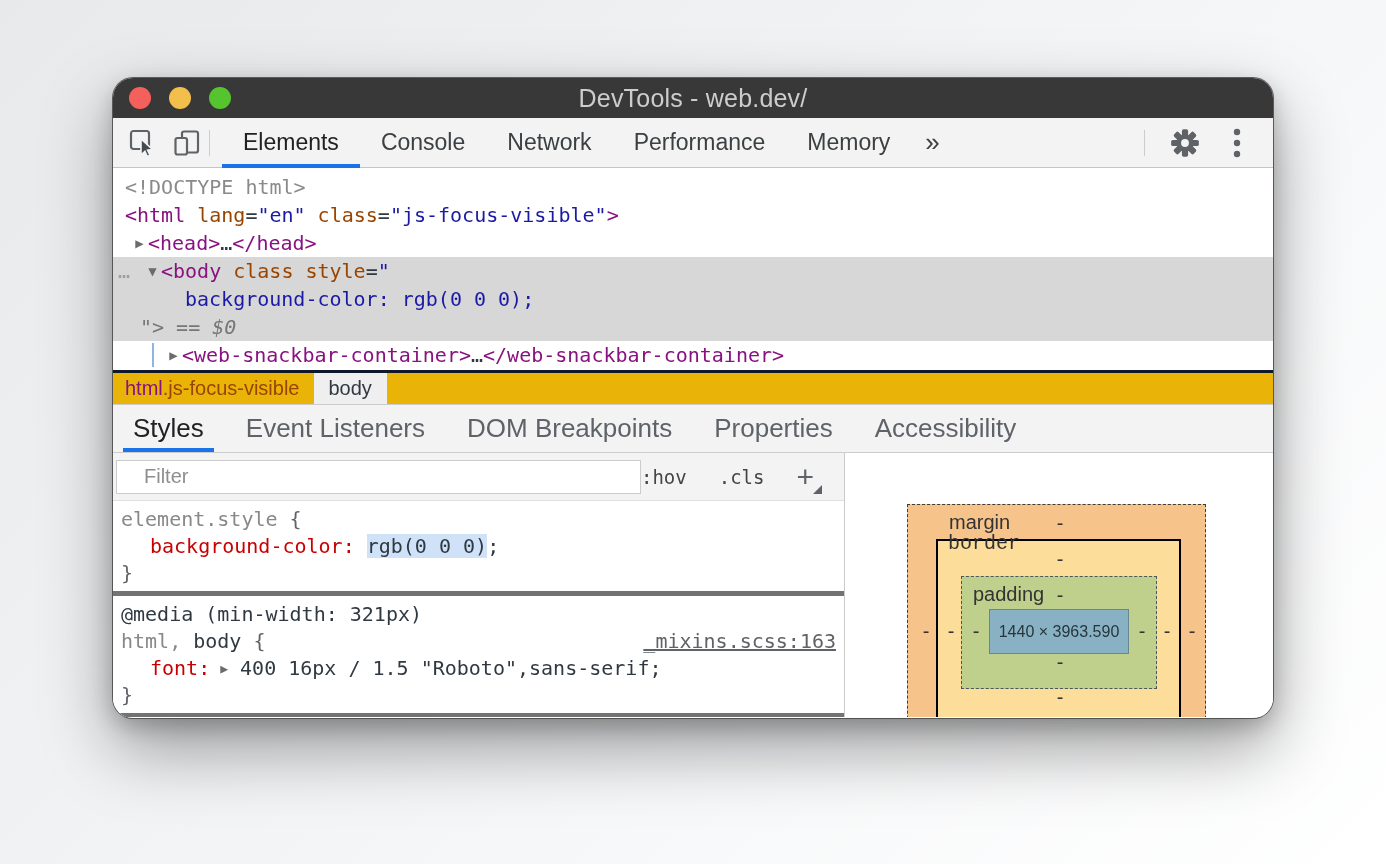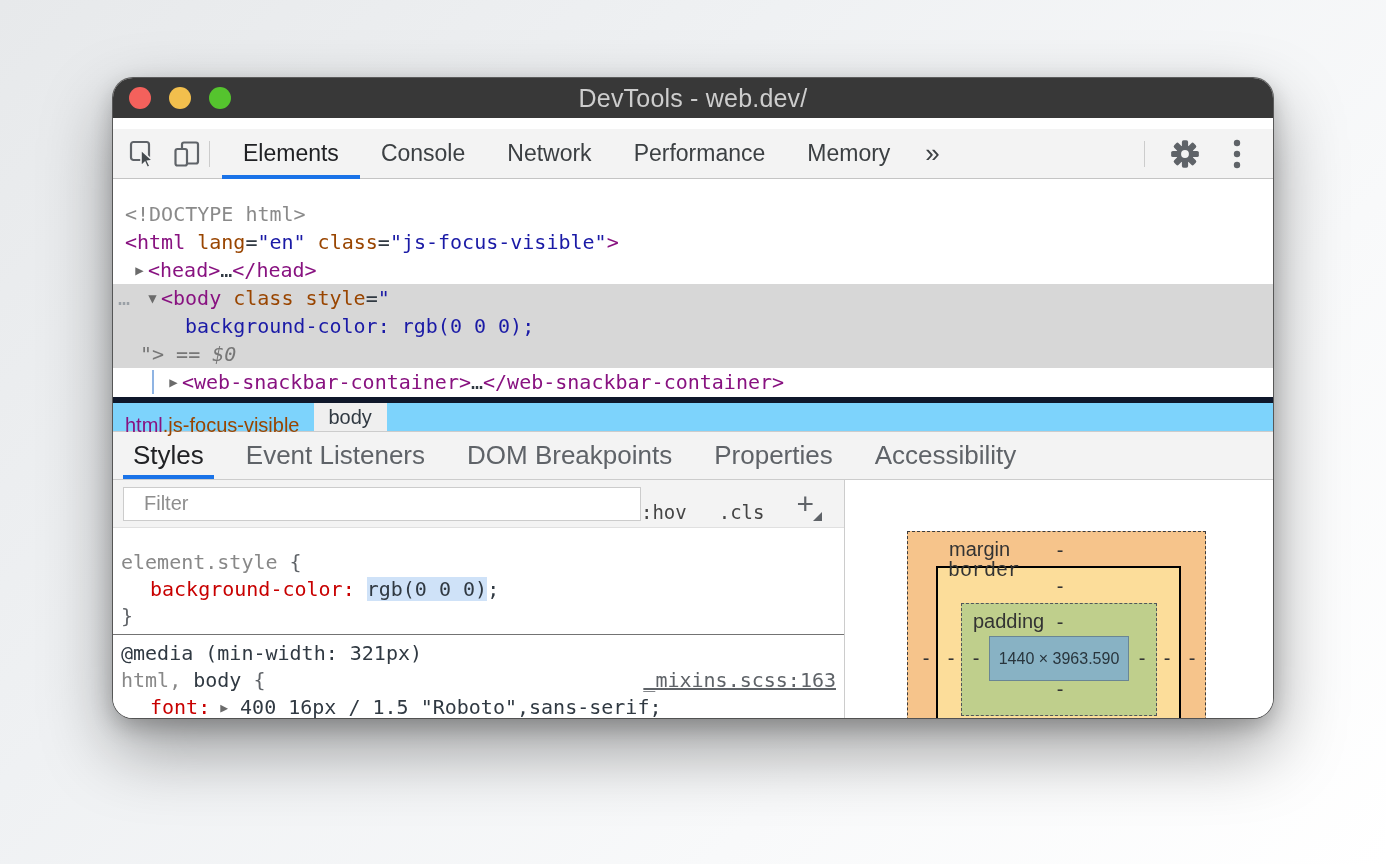--- a/index.html
+++ b/index.html
@@ -2,40 +2,40 @@
 <html><head>
 <meta charset="utf-8">
 <style>
   * { margin:0; padding:0; box-sizing:border-box; }
   html,body { width:1386px; height:864px; overflow:hidden; }
   body {
     font-family:"Liberation Sans", sans-serif;
     background: linear-gradient(135deg,#e7e9eb 0%,#eff1f3 35%,#f8f9fa 70%,#ffffff 100%);
     position:relative;
   }
-  .mono { font-family:"DejaVu Sans Mono", monospace;margin-top:16px; }
+  .mono { font-family:"DejaVu Sans Mono", monospace; }
 
   
   .window {
     position:absolute; left:113px; top:78px; width:1160px; height:640px;
     background:#fff; border-radius:20px; overflow:hidden;
     box-shadow: 0 0 0 1px rgba(70,70,70,.85), 0 30px 70px rgba(0,0,0,.38), 0 8px 22px rgba(0,0,0,.22);
   }
 
   
   .titlebar { height:40px; background:#383838; position:relative; display:flex; align-items:center; justify-content:center; }
   .lights { position:absolute; left:16px; top:9px; display:flex; gap:18px; }
   .light { width:22px; height:22px; border-radius:50%; display:inline-block; }
   .light.red { background:#f4615c; }
   .light.yellow { background:#f2bf4d; }
   .light.green { background:#55c42e; }
   .wtitle { color:#cdcdcd; font-size:25px; letter-spacing:.2px; }
 
   
-  .toolbar { height:50px; background:#f3f3f3; border-bottom:1px solid #c4c4c4; display:flex; align-items:center; position:relative;margin-top:11px; }
+  .toolbar { height:50px; background:#f3f3f3; border-bottom:1px solid #c4c4c4; display:flex; align-items:center; position:relative; }
   .tb-btn { background:none; border:none; width:44px; height:44px; display:flex; align-items:center; justify-content:center; cursor:pointer; }
   .tb-btn:first-child { margin-left:8px; }
   .vsep { width:1px; height:26px; background:#ccc; display:inline-block; }
   .tabs { display:flex; height:50px; margin-left:12px; }
   .tab { padding:0 21px; line-height:48px; font-size:23px; color:#3c4043; position:relative; cursor:pointer; white-space:nowrap; }
   .tab.active { color:#202124; }
   .tab.active::after { content:""; position:absolute; left:0; right:0; bottom:0; height:4px; background:#1a73e8; }
   .tab.more { font-size:26px; padding:0 14px; color:#3c4043; }
   .tb-right { margin-left:auto; display:flex; align-items:center; gap:8px; padding-right:14px; }
   .tb-right .vsep { margin-right:10px; }
@@ -56,47 +56,47 @@
   .c-gray { color:#8a8a8a; }
   .c-gray2{ color:#777; }
   .c-text { color:#303942; }
   .c-ital { font-style:italic; }
   .t-dots { display:inline-block; width:26px; color:#9aa0a6; }
   .t-arrow { display:inline-block; width:17px; font-size:14px; color:#6b6b6b; text-align:center; vertical-align:2px; }
   .sp { margin-left:12px; }
   .indent-guide { position:absolute; left:39px; top:175px; width:2px; height:24px; background:#8fb4e3; }
 
   
-  .crumbs { height:34px; border-top:6px solid #0f172a; background:#7dd3fc; display:flex; align-items:stretch; padding-left:10px; font-size:20px; }
+  .crumbs { height:34px; border-top:3px solid #0f172a; background:#eab308; display:flex; align-items:stretch; padding-left:10px; font-size:20px; }
   .crumb { display:flex; align-items:center; padding:0 2px; cursor:pointer; }
   .crumb.selected { background:#efefef; padding:0 15px; margin-left:12px; color:#303942; }
 
   
   .side-tabs { height:49px; background:#f3f3f3; border-top:1px solid #ccc; border-bottom:1px solid #ccc; display:flex; padding-left:10px; }
   .stab { padding:0 10px; margin-right:22px; line-height:46px; font-size:26px; color:#5f6368; position:relative; cursor:pointer; white-space:nowrap; }
   .stab.active { color:#202124; }
   .stab.active::after { content:""; position:absolute; left:0; right:0; bottom:0; height:4px; background:#1a73e8; }
 
   
   .bottom { height:264px; display:flex; overflow:hidden; }
   .left-pane { width:732px; border-right:1px solid #ccc; display:flex; flex-direction:column; }
   .right-pane { flex:1; background:#fff; position:relative; overflow:hidden; }
 
   
   .filter-bar { height:48px; background:#f3f3f3; border-bottom:1px solid #e0e0e0; display:flex; align-items:center; flex:none; }
-  .filter-input { width:531px; height:34px; margin-left:10px; border:1px solid #ccc; background:#fff; font-size:20px; padding:0 20px; color:#303942; font-family:"Liberation Sans",sans-serif; outline:none; }
+  .filter-input { width:531px; height:34px; margin-left:3px; border:1px solid #ccc; background:#fff; font-size:20px; padding:0 27px; color:#303942; font-family:"Liberation Sans",sans-serif; outline:none; }
   .filter-input::placeholder { color:#8e8e8e; }
   .f-spacer { flex:1; }
   .toggle { font-size:19px; color:#454545; margin-right:32px; cursor:pointer; }
   .plus { font-size:30px; font-weight:300; color:#5f6368; position:relative; margin-right:22px; cursor:pointer; line-height:30px; padding-right:8px; }
   .plus .corner { position:absolute; right:0; bottom:-2px; width:0; height:0; border-left:9px solid transparent; border-bottom:9px solid #5f6368; }
 
   
   .styles { background:#fff; font-size:20px; color:#303942; flex:1; }
-  .rule { padding:5px 0 4px; border-bottom:1px solid #737373; }
+  .rule { padding:5px 0 4px; border-bottom:5px solid #737373; }
   .rule.last { border-bottom:none; }
   .srow { line-height:27px; padding-left:8px; position:relative; white-space:nowrap; }
   .srow.ind { padding-left:37px; }
   .c-sel { color:#888; }
   .c-brace { color:#5f6368; }
   .c-prop { color:#c80000; }
   .c-hl { background:#cfe2f8; }
   .s-arrow { display:inline-block; font-size:13px; color:#6b6b6b; vertical-align:2px; margin-left:10px; }
   .src-link { position:absolute; right:8px; top:0; color:#5f6368; text-decoration:underline; cursor:pointer; }
 

